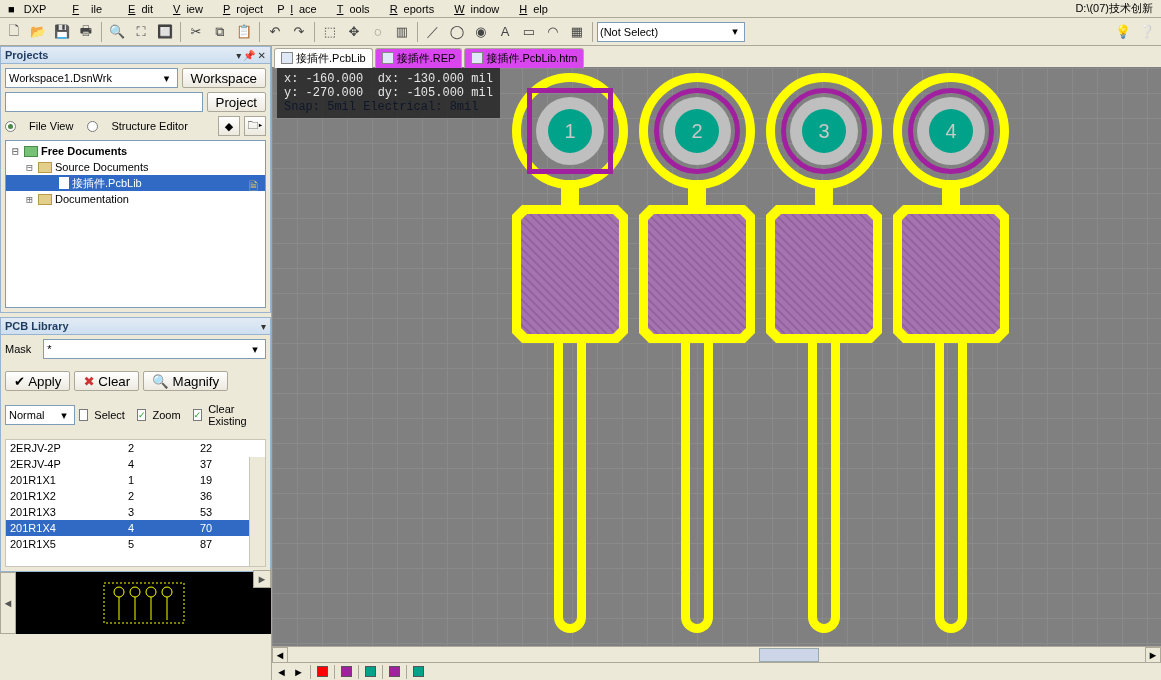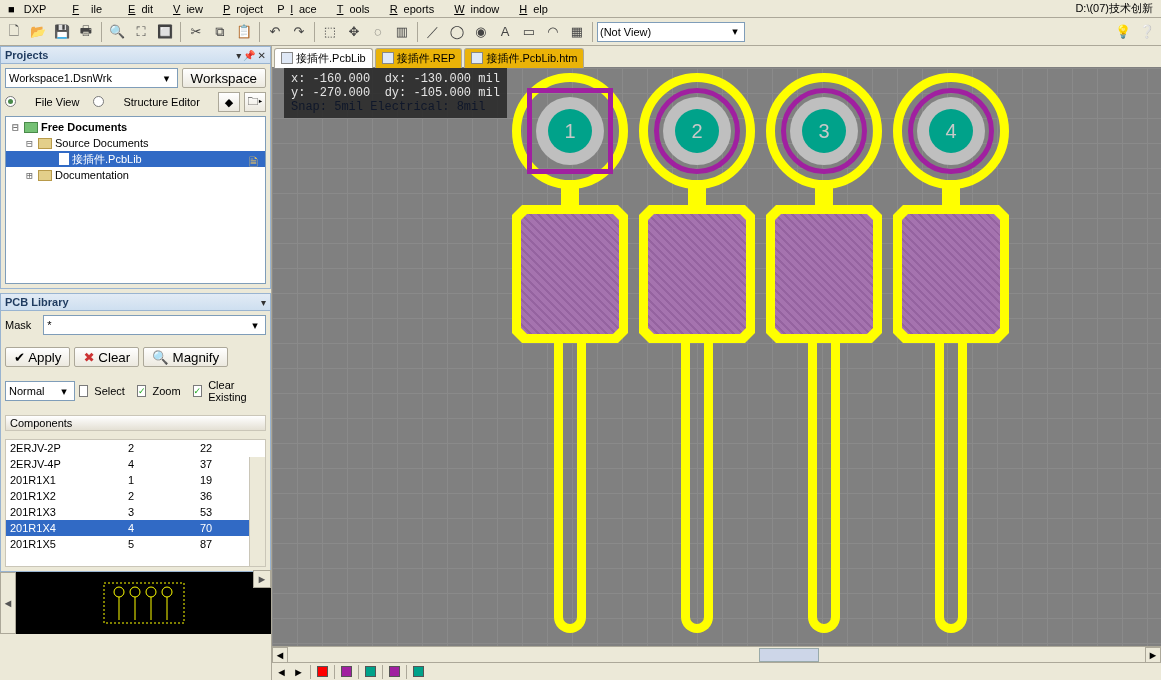--- a/index.html
+++ b/index.html
@@ -20,21 +20,21 @@
 .main{display:flex;height:634px}
 .leftcol{width:272px;display:flex;flex-direction:column;border-right:1px solid #aca899;background:#ece9d8}
 
 .panelhdr{height:18px;background:linear-gradient(#e2ebf5,#cedff0);border:1px solid #99b4d1;display:flex;align-items:center;padding:0 4px;font-weight:bold;color:#1f3b5f}
 .panelhdr .tools{margin-left:auto;display:flex;gap:2px;font-weight:normal;color:#333;font-size:10px}
 
 .projects-body{padding:4px;border:1px solid #99b4d1;border-top:none}
 .row{display:flex;align-items:center;gap:4px;margin-bottom:4px}
 .textbox{flex:1;height:20px;border:1px solid #7f9db9;background:#fff;padding:0 3px}
 .btn{height:20px;padding:0 8px;border:1px solid #aca899;background:linear-gradient(#fff,#ece9df);border-radius:2px}
-.radio{display:flex;gap:19px;margin-right:10px}
+.radio{display:flex;align-items:center;gap:13px;margin-right:10px}
 .radio .dot{width:11px;height:11px;border:1px solid #7a7a7a;border-radius:50%;background:#fff;display:flex;align-items:center;justify-content:center}
 .radio .dot .fill{width:5px;height:5px;border-radius:50%;background:#4a8a4a}
 .icon-btn{width:22px;height:20px;border:1px solid #aca899;background:linear-gradient(#fff,#ece9df);display:flex;align-items:center;justify-content:center;font-size:11px}
 
 .tree{height:168px;background:#fff;border:1px solid #7f9db9;overflow:auto;padding:2px 0}
 .tree-row{display:flex;align-items:center;height:16px;padding-left:4px;white-space:nowrap}
 .tw{width:11px;text-align:center;color:#707070;font-family:monospace}
 .ico-folder{width:14px;height:11px;background:#75c175;border:1px solid #4a8a4a;margin:0 3px}
 .ico-doc{width:10px;height:12px;background:#fff;border:1px solid #888;margin:0 3px;position:relative}
 .tree-row.sel{background:#316ac5;color:#fff}
@@ -59,28 +59,28 @@
 
 .preview-strip{height:62px;background:#000;display:flex;align-items:center;position:relative}
 .preview-strip .nav{width:16px;height:62px;background:#ece9d8;border:1px solid #aca899;display:flex;align-items:center;justify-content:center;color:#555}
 .preview-box{flex:1;height:62px;display:flex;align-items:center;justify-content:center}
 
 .bottabs{height:20px;background:#ece9d8;display:flex;align-items:flex-end;border-top:1px solid #aca899}
 .bt{padding:2px 10px;border:1px solid #aca899;border-bottom:none;background:#f6f4ec;margin-left:2px;font-size:11px}
 
 .editor{flex:1;display:flex;flex-direction:column;position:relative;background:#808080}
 .doctabs{height:22px;background:#ece9d8;display:flex;align-items:center;padding:2px 2px 0 2px;gap:2px;border-bottom:1px solid #808080}
-.dtab{height:20px;padding:0 6px;display:flex;align-items:center;gap:3px;border:1px solid #aca899;background:#eab308;border-bottom:none;border-radius:3px 3px 0 0}
+.dtab{height:20px;padding:0 6px;display:flex;align-items:center;gap:3px;border:1px solid #aca899;background:#d946ef;border-bottom:none;border-radius:3px 3px 0 0}
 .dtab.active{background:#fff}
 .dtab .ico{width:12px;height:12px;border:1px solid #888;background:#dfe8f6}
 .canvas-wrap{flex:1;position:relative;overflow:hidden}
 .canvas{position:absolute;inset:0;background:#808080}
 .grid{position:absolute;inset:0;background-image:linear-gradient(#8a8a8a 1px,transparent 1px),linear-gradient(90deg,#8a8a8a 1px,transparent 1px),linear-gradient(#747474 1px,transparent 1px),linear-gradient(90deg,#747474 1px,transparent 1px);background-size:25px 25px,25px 25px,125px 125px,125px 125px}
 
-.hud{position:absolute;left:12px;top:0;background:rgba(30,30,30,.78);color:#bfbfbf;font-family:"Courier New",monospace;font-size:12px;padding:3px 6px;line-height:14px;border:1px solid #333}
+.hud{position:absolute;left:5px;top:0;background:rgba(30,30,30,.78);color:#bfbfbf;font-family:"Courier New",monospace;font-size:12px;padding:3px 6px;line-height:14px;border:1px solid #333}
 .hud b{color:#e5e5e5;font-weight:normal}
 
 .footprint{position:absolute;left:240px;top:5px}
 .pin{position:absolute}
 .ring-outer{position:absolute;border:9px solid #ffff00;border-radius:50%}
 .ring-mid{position:absolute;border:5px solid #a020a0;border-radius:50%}
 .pad-disc{position:absolute;background:#bfbfbf;border-radius:50%}
 .hole{position:absolute;background:#00a28a;border-radius:50%;display:flex;align-items:center;justify-content:center;color:#c8c8c8;font:20px Arial}
 .square{position:absolute;border:5px solid #a020a0}
 .body-oct{position:absolute;width:116px;height:138px;background:#ffff00;clip-path:polygon(10px 0,106px 0,116px 10px,116px 128px,106px 138px,10px 138px,0 128px,0 10px)}
@@ -137,21 +137,21 @@
   <div class="tb-sep"></div>
   <div class="tb-btn">／</div>
   <div class="tb-btn">◯</div>
   <div class="tb-btn">◉</div>
   <div class="tb-btn">A</div>
   <div class="tb-btn">▭</div>
   <div class="tb-btn">◠</div>
   <div class="tb-btn">▦</div>
   <div class="tb-sep"></div>
   <div class="combo">
-    <span>(Not View)</span>
+    <span>(Not Select)</span>
     <span class="arrow">▾</span>
   </div>
   <div class="right-icons">
     <div class="tb-btn" style="color:#e6b800">💡</div>
     <div class="tb-btn" style="color:#e6b800">❔</div>
   </div>
 </div>
 
 <div class="main">
 
@@ -165,20 +165,24 @@
         <span>✕</span>
       </span>
     </div>
     <div class="projects-body">
       <div class="row">
         <div class="textbox combo">
           <span>Workspace1.DsnWrk</span>
           <span class="arrow">▾</span>
         </div>
         <button class="btn">Workspace</button>
+      </div>
+      <div class="row">
+        <input class="textbox" value="" style="">
+        <button class="btn">Project</button>
       </div>
       <div class="row">
         <label class="radio">
             <span class="dot">
               <span class="fill"></span>
             </span>
             <span>File View</span>
           </label>
         <label class="radio">
             <span class="dot"></span>
@@ -236,21 +240,20 @@
           <span>Normal</span>
             <span class="arrow">▾</span>
         </div>
         <span class="chk"></span>
           <span class="lbl">Select</span>
         <span class="chk">✓</span>
           <span class="lbl">Zoom</span>
         <span class="chk">✓</span>
           <span class="lbl">Clear Existing</span>
       </div>
-      <div class="comphdr">Components</div>
       <div class="table">
         <div class="tbody" id="comp-tbody">
             <div class="tr">
               <div class="td c1">2ERJV-2P</div>
               <div class="td c2">2</div>
               <div class="td c3">22</div>
             </div>
             <div class="tr">
               <div class="td c1">2ERJV-4P</div>
               <div class="td c2">4</div>

